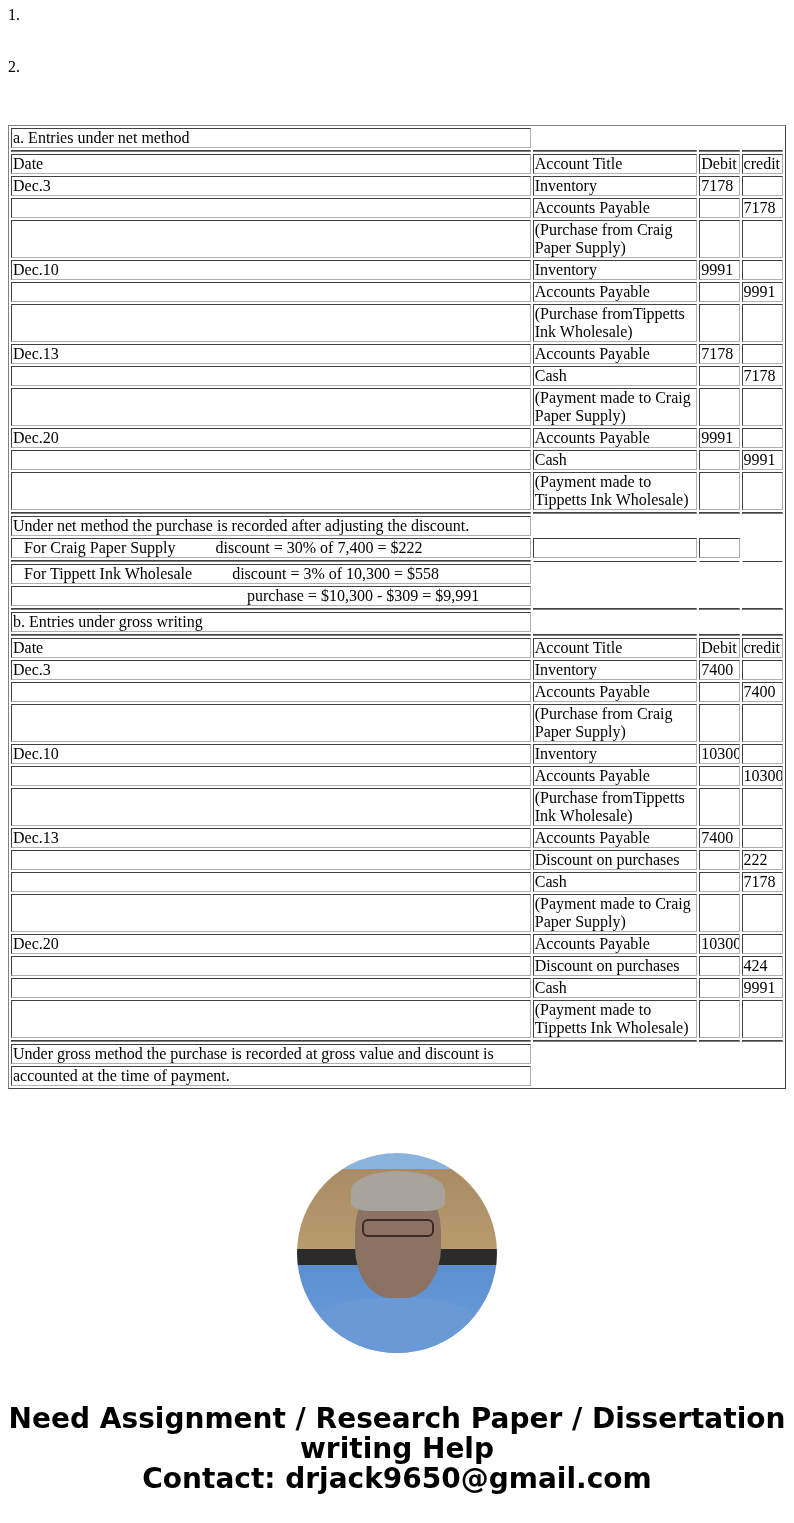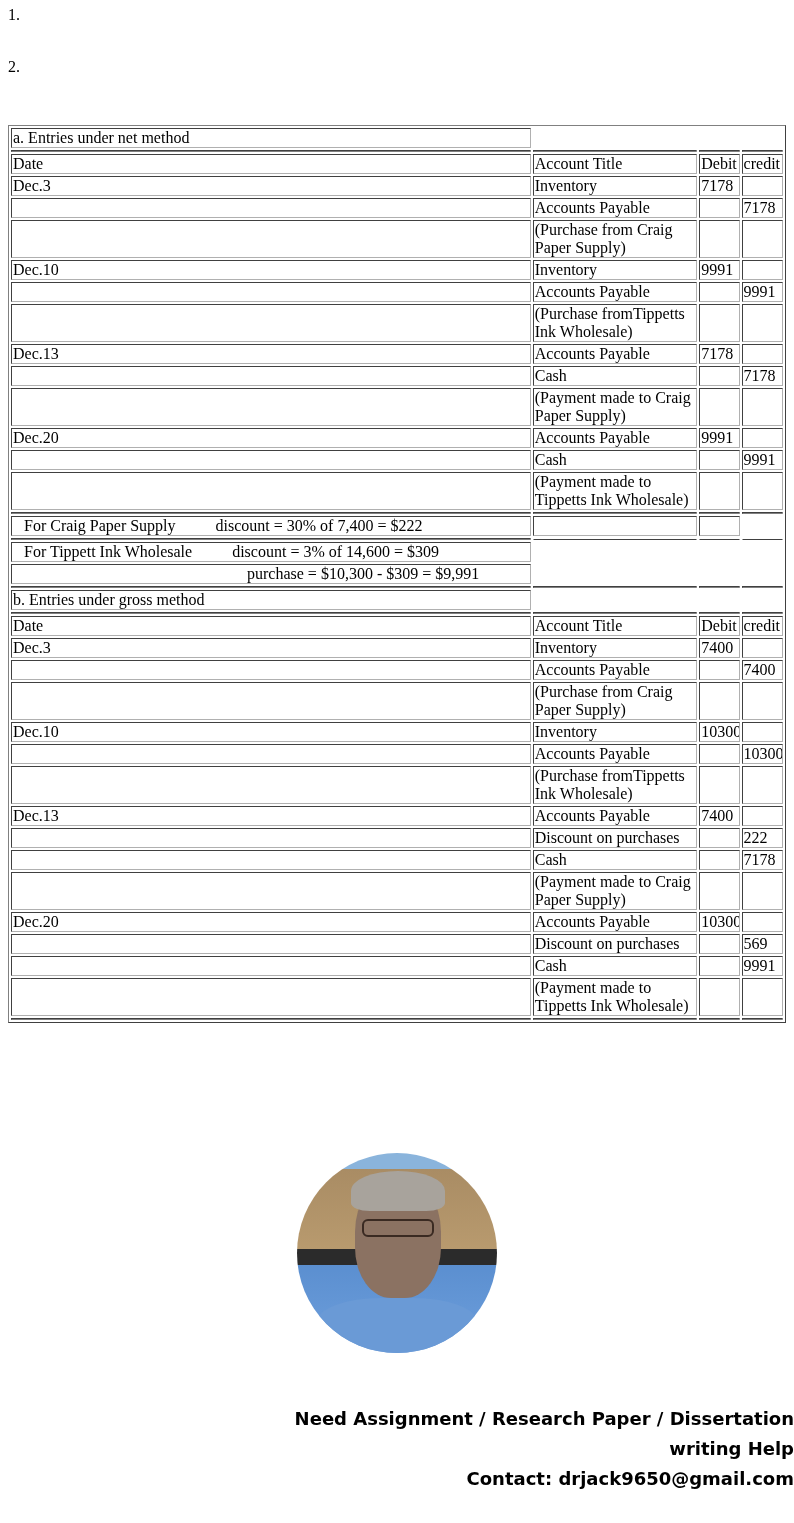--- a/index.html
+++ b/index.html
@@ -32,22 +32,22 @@
     position: absolute; left: 297px; top: 1153px; width: 200px; height: 200px; border-radius: 50%;
     overflow: hidden;
     background: radial-gradient(circle at 50% 35%, #8a7566 0 22%, transparent 23%),
                 linear-gradient(to bottom, #8ab4dc 0%, #8ab4dc 8%, #a98c64 8%, #b89a6e 48%, #2b2b2b 48%, #2b2b2b 56%, #5b8fd0 56%, #6e9fdc 100%);
   }
   .avatar .face { position: absolute; left: 58px; top: 25px; width: 86px; height: 120px; border-radius: 45% 45% 42% 42%; background: #8b7262; }
   .avatar .hair { position: absolute; left: 54px; top: 18px; width: 94px; height: 40px; border-radius: 50% 50% 20% 20%; background: #a8a39c; }
   .avatar .glasses { position: absolute; left: 65px; top: 66px; width: 72px; height: 18px; border: 2px solid #3a2a22; border-radius: 6px; box-sizing: border-box; }
   .avatar .shirt { position: absolute; left: 20px; top: 145px; width: 160px; height: 60px; background: #6a9ad6; border-radius: 40% 40% 0 0; }
   .promo {
-    position: absolute; left: 0; top: 1404px; width: 794px; text-align: right;
-    font-family: "DejaVu Sans", sans-serif; font-weight: bold; font-size: 18px; line-height: 30px; color: #000;
+    position: absolute; left: 0; top: 1404px; width: 794px; text-align: center;
+    font-family: "DejaVu Sans", sans-serif; font-weight: bold; font-size: 28px; line-height: 30px; color: #000;
   }
 </style>
 </head>
 <body>
 
 <div class="numbered" id="n1">1.</div>
 <div class="numbered" id="n2">2.</div>
 
 <table class="ledger">
   <colgroup>
@@ -153,52 +153,58 @@
       <td></td>
     </tr>
     <tr class="spacer">
         <td></td>
         <td></td>
         <td></td>
         <td></td>
       </tr>
 
     <tr>
+      <td>Under net method the purchase is recorded after adjusting the discount.</td>
+      <td class="hide"></td>
+        <td class="hide"></td>
+        <td class="hide"></td>
+    </tr>
+    <tr>
       <td><span class="calc-a">For Craig Paper Supply</span><span class="gap1"></span><span>discount = 30% of 7,400 = $222</span></td>
       <td></td>
       <td></td>
       <td class="hide"></td>
     </tr>
     <tr class="spacer topline">
         <td></td>
         <td class="r"></td>
         <td class="r"></td>
         <td class="r"></td>
       </tr>
     <tr>
-      <td><span class="calc-a">For Tippett Ink Wholesale</span><span class="gap2"></span><span>discount = 3% of 14,600 = $309</span></td>
+      <td><span class="calc-a">For Tippett Ink Wholesale</span><span class="gap2"></span><span>discount = 3% of 10,300 = $558</span></td>
       <td class="hide"></td>
         <td class="hide"></td>
         <td class="hide"></td>
     </tr>
     <tr>
       <td class="indent-purchase">purchase = $10,300 - $309 = $9,991</td>
       <td class="hide"></td>
         <td class="hide"></td>
         <td class="hide"></td>
     </tr>
     <tr class="spacer">
         <td></td>
         <td></td>
         <td></td>
         <td></td>
       </tr>
 
     <tr>
-      <td>b. Entries under gross method</td>
+      <td>b. Entries under gross writing</td>
       <td class="hide"></td>
         <td class="hide"></td>
         <td class="hide"></td>
     </tr>
     <tr class="spacer">
         <td></td>
         <td></td>
         <td></td>
         <td></td>
       </tr>
@@ -275,41 +281,53 @@
     <tr>
       <td>Dec.20</td>
       <td>Accounts Payable</td>
       <td>10300</td>
       <td></td>
     </tr>
     <tr>
       <td></td>
       <td>Discount on purchases</td>
       <td></td>
-      <td>569</td>
+      <td>424</td>
     </tr>
     <tr>
       <td></td>
       <td>Cash</td>
       <td></td>
       <td>9991</td>
     </tr>
     <tr>
       <td></td>
       <td class="wrap">(Payment made to Tippetts Ink Wholesale)</td>
       <td></td>
       <td></td>
     </tr>
     <tr class="spacer">
         <td></td>
         <td></td>
         <td></td>
         <td></td>
       </tr>
 
+    <tr>
+      <td>Under gross method the purchase is recorded at gross value and discount is</td>
+      <td class="hide"></td>
+        <td class="hide"></td>
+        <td class="hide"></td>
+    </tr>
+    <tr>
+      <td>accounted at the time of payment.</td>
+      <td class="hide"></td>
+        <td class="hide"></td>
+        <td class="hide"></td>
+    </tr>
   </tbody>
 </table>
 
 <div class="avatar">
   <div class="shirt"></div>
   <div class="face"></div>
   <div class="hair"></div>
   <div class="glasses"></div>
 </div>
 

